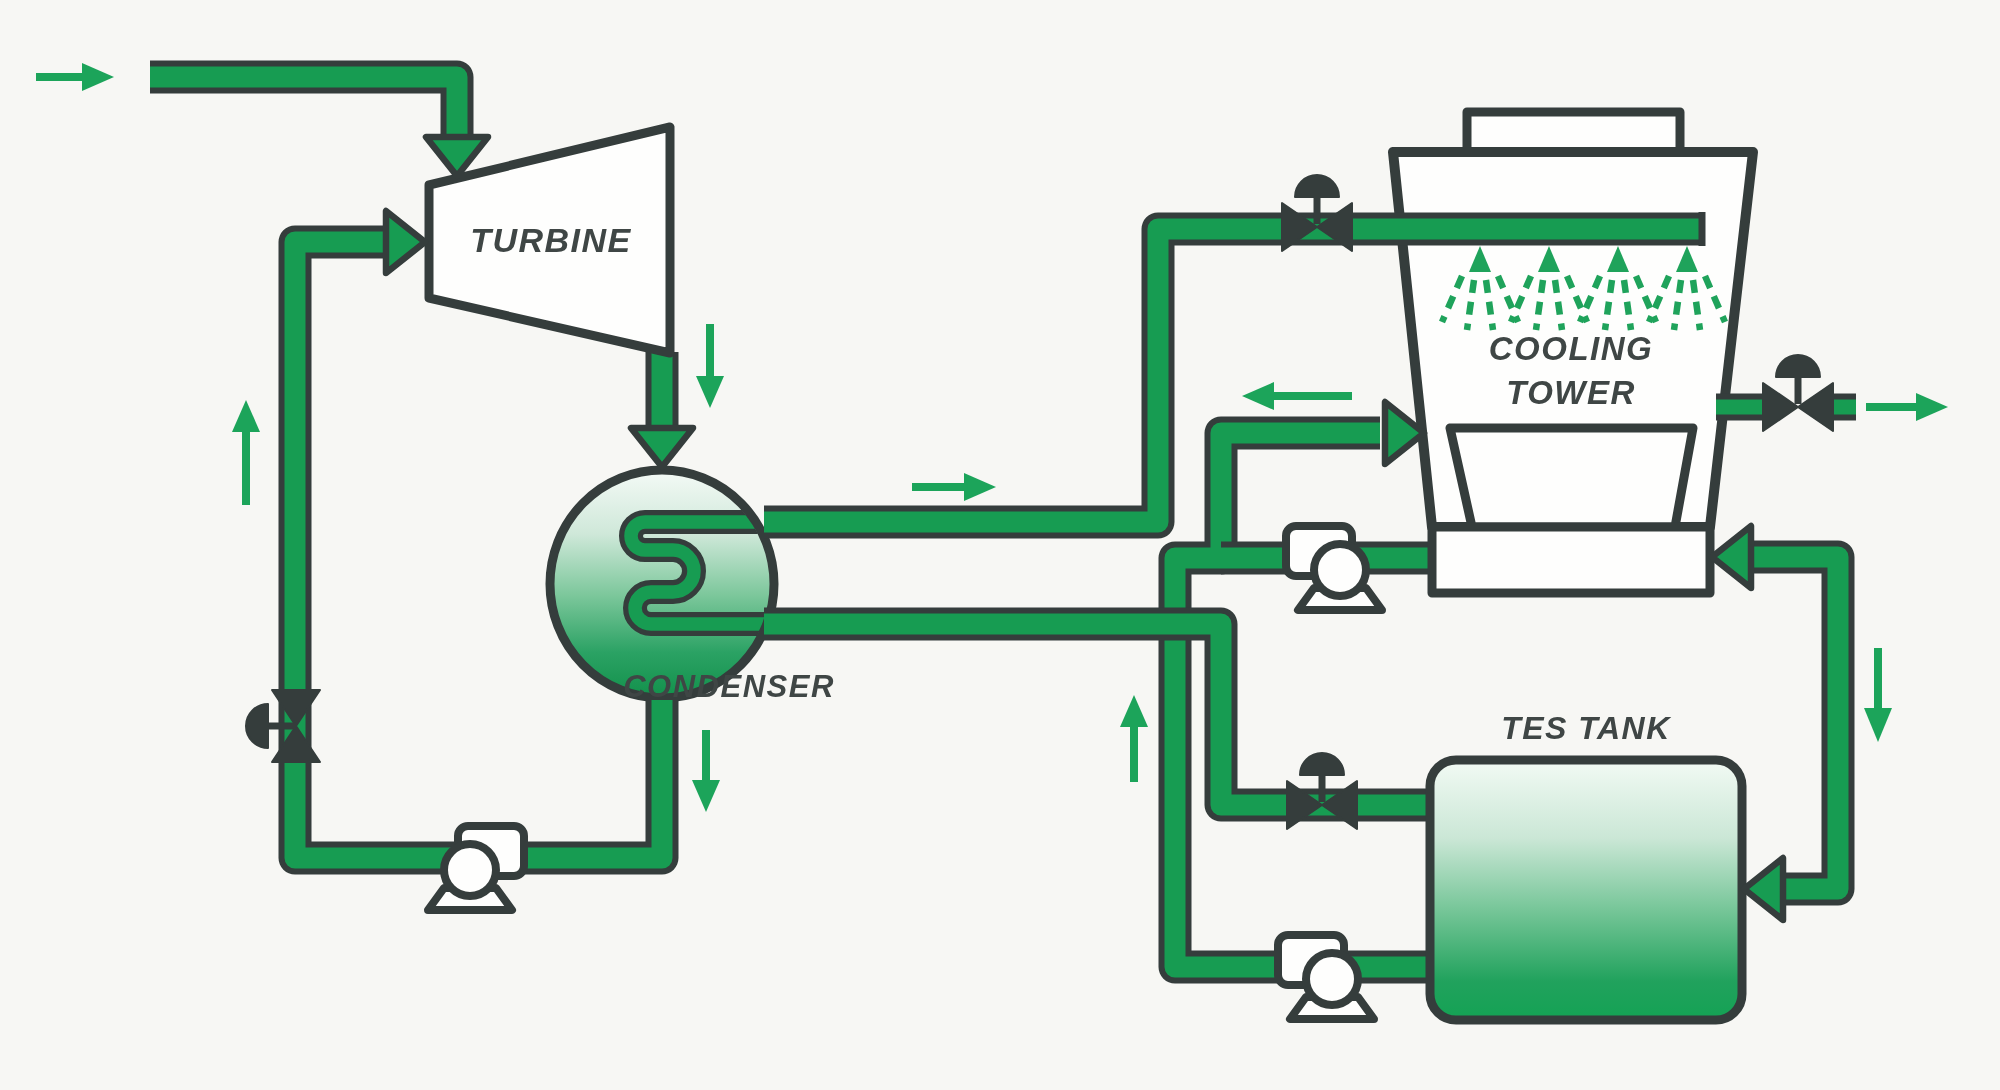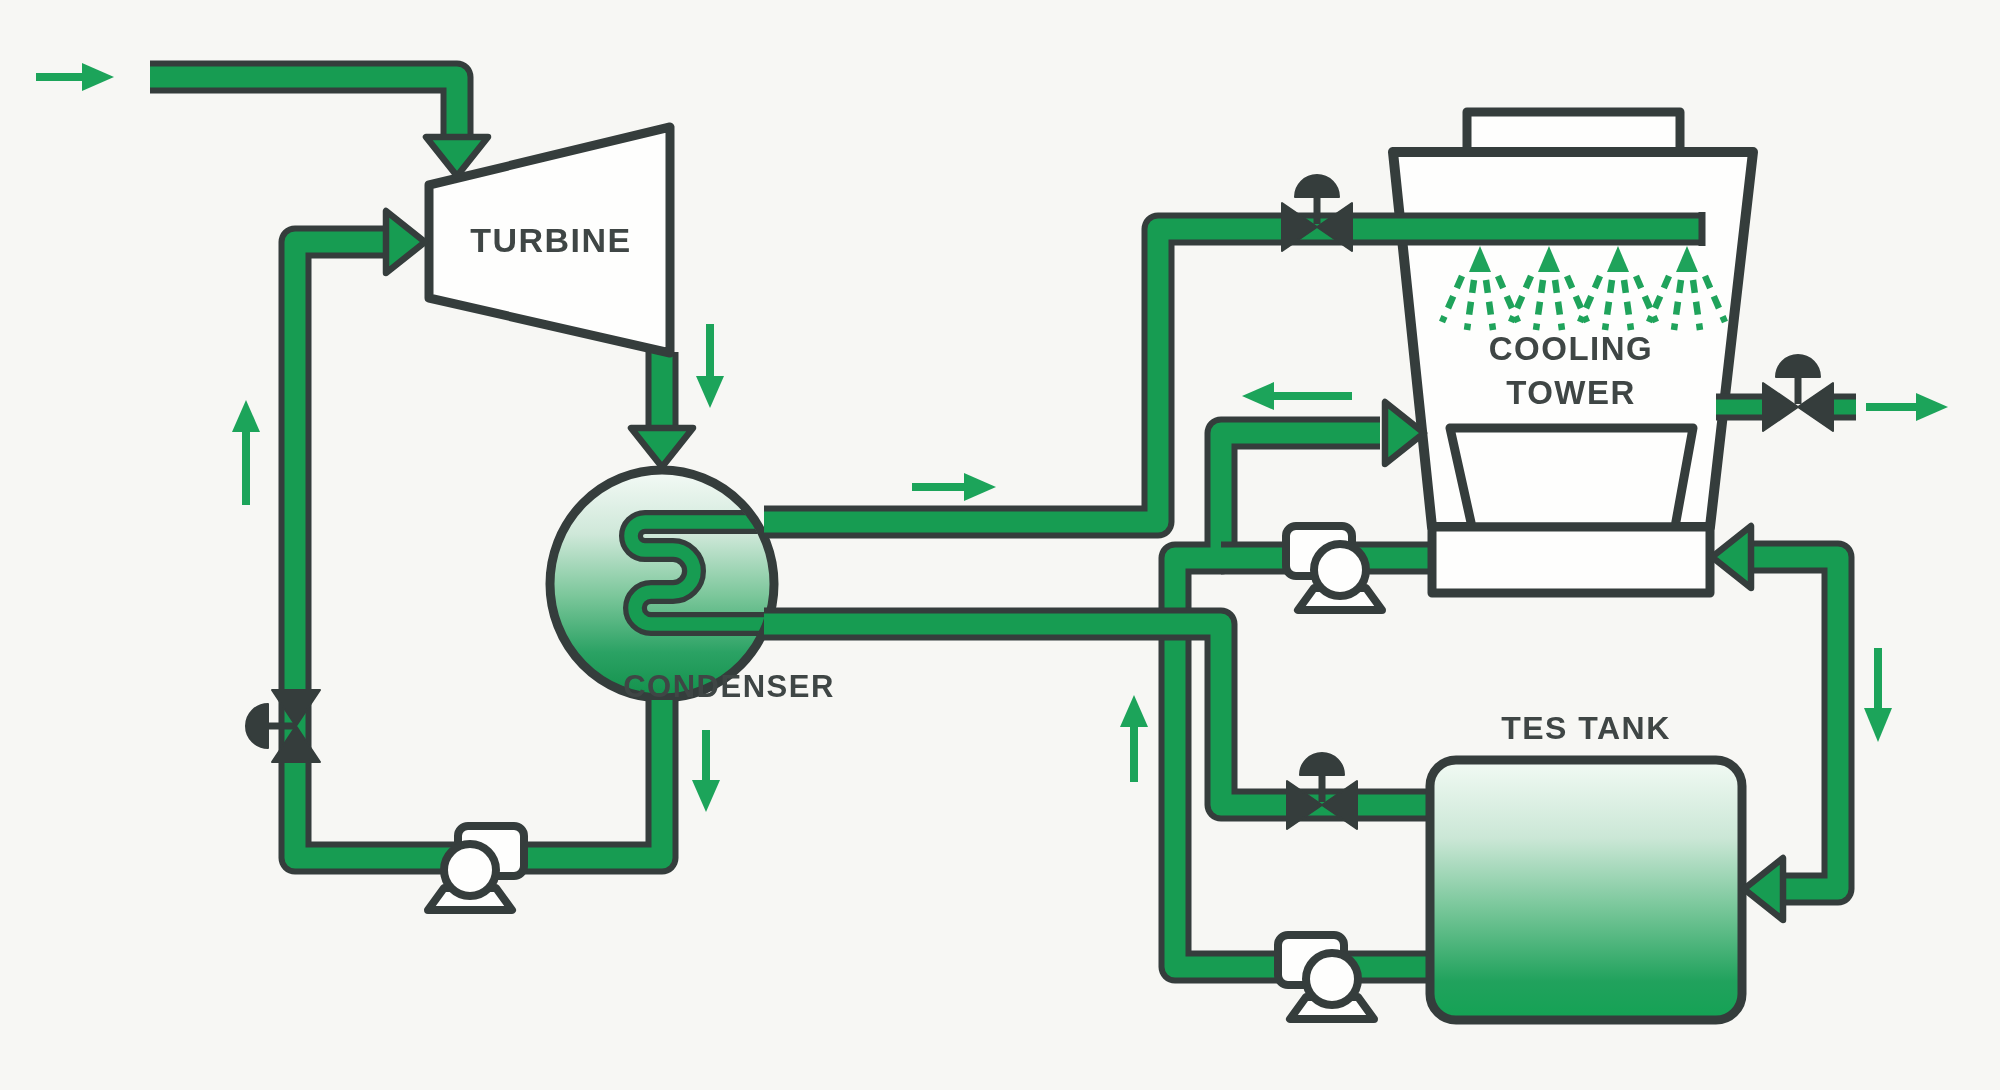--- a/index.html
+++ b/index.html
@@ -1,17 +1,17 @@
 <!DOCTYPE html>
 <html style="--background: #F7F7F4; --pipe-green: #179C52; --arrow-green: #1CA45A; --spray-green: #1FA35B; --outline-dark: #353D3C; --label-dark: #3F4645; --component-fill: #FEFEFD;"><head>
 <meta charset="utf-8">
 <style>
   html,body{margin:0;padding:0;}
   .canvas{position:relative;width:2000px;height:1090px;background:var(--background,#F7F7F4);overflow:hidden;
-          font-family:"Liberation Sans","DejaVu Sans",sans-serif;}
+          font-family:"Liberation Sans","DejaVu Sans",sans-serif;font-style:italic;}
   svg{position:absolute;left:0;top:0;}
   
   .pipe-under{fill:none;stroke:var(--outline-dark);stroke-width:33;stroke-linejoin:round;stroke-linecap:butt;}
   .pipe-over{fill:none;stroke:var(--pipe-green);stroke-width:21;stroke-linejoin:round;stroke-linecap:butt;}
   .pipe-under-thin{fill:none;stroke:var(--outline-dark);stroke-width:27;stroke-linejoin:round;}
   .pipe-over-thin{fill:none;stroke:var(--pipe-green);stroke-width:15;stroke-linejoin:round;}
   .coil-under{fill:none;stroke:var(--outline-dark);stroke-width:24;stroke-linejoin:round;}
   .coil-over{fill:none;stroke:var(--pipe-green);stroke-width:13.5;stroke-linejoin:round;}
   .vessel-rim{fill:none;stroke:var(--outline-dark);stroke-width:9;}
   .comp{fill:var(--component-fill);stroke:var(--outline-dark);stroke-width:9;stroke-linejoin:round;}

